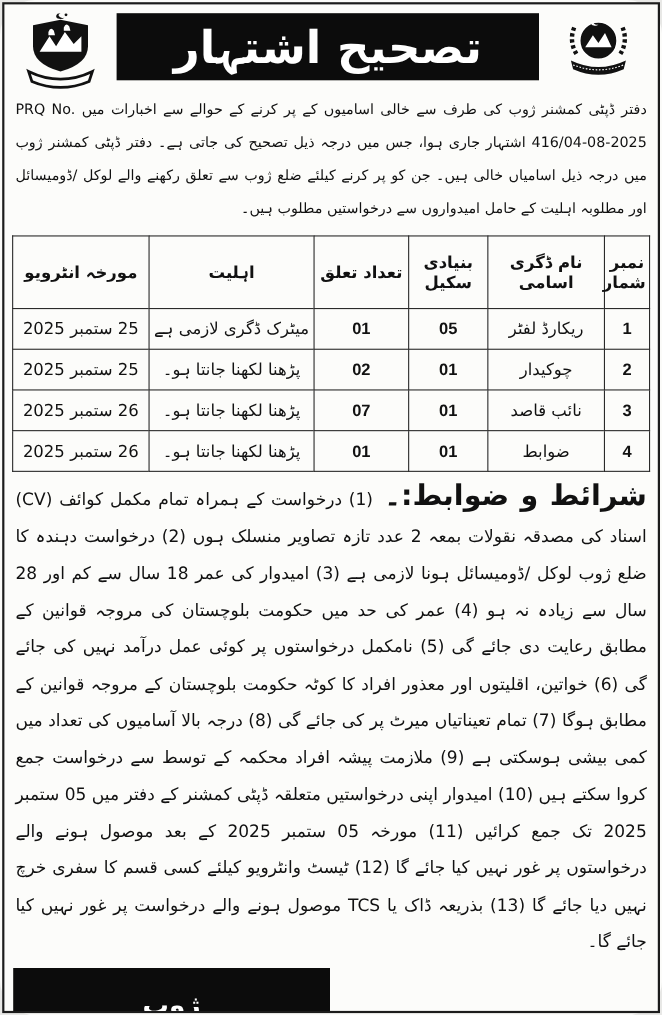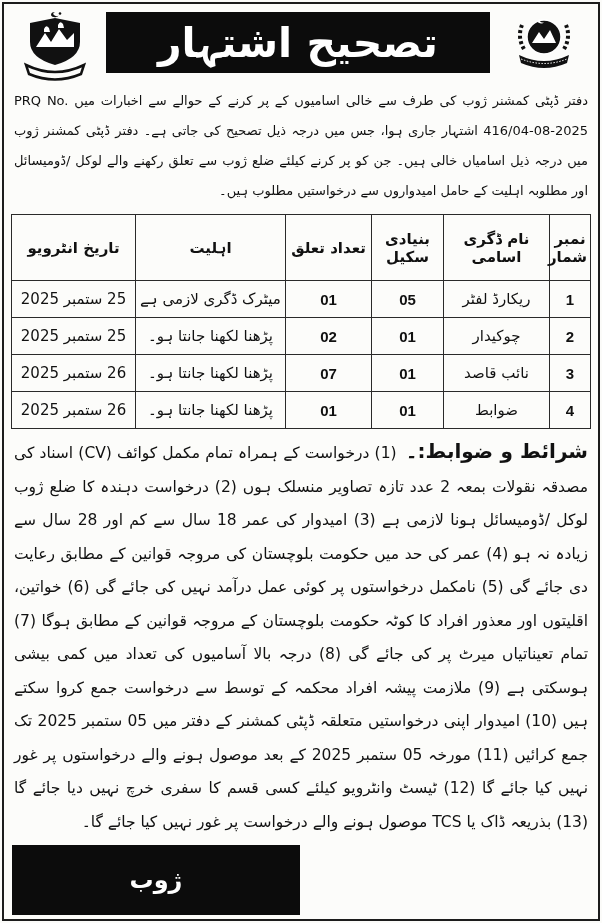--- a/index.html
+++ b/index.html
@@ -1,18 +1,18 @@
 <!DOCTYPE html>
 <html lang="ur"><head>
 <meta charset="utf-8">
 <style>
   * { box-sizing: border-box; margin: 0; padding: 0; }
   html, body { width: 602px; height: 923px; overflow: hidden; background: #e8e8e6; }
   body { font-family: "DejaVu Sans", sans-serif; color: #111; }
-  .page { position: relative; width: 602px; height: 923px; background: #fbfbf9; }
+  .page { position: relative; width: 602px; height: 923px; background: #fbfbf9; border-radius: 32px; }
   .frame {
     position: absolute; inset: 2px;
     border: 2px solid #1c1c1c;
     background: #fcfcfa;
     display: flex; flex-direction: column; overflow: hidden;
   }
   
   .header { display: flex; align-items: flex-start; padding: 5px 6px 0 6px; height: 78px; flex: none; }
   .logo { flex: none; display: flex; align-items: center; justify-content: center; }
   .logo.left { width: 90px; height: 72px; }
@@ -48,21 +48,21 @@
   col.c-count { width: 86px; }
   col.c-elig { width: 150px; }
   col.c-date { width: auto; }
   td.num { font-family: "Liberation Sans", sans-serif; font-weight: bold; font-size: 15px; }
   
   .terms {
     direction: rtl; text-align: justify;
     font-size: 15.5px; line-height: 33.5px;
     padding: 6px 10px 0 10px; flex: none;
   }
-  .terms-heading { font-size: 20px; font-weight: bold; padding-left: 4px; }
+  .terms-heading { font-size: 26px; font-weight: bold; padding-left: 4px; }
   
   .footer { position: relative; flex: 1; min-height: 92px; }
   .sig-box {
     position: absolute; left: 8px; top: 6px;
     width: 288px; height: 70px;
     background: #0c0c0c; color: #fff;
     display: flex; flex-direction: column; align-items: center; justify-content: center;
     direction: rtl; font-weight: bold; font-size: 24px; line-height: 31px;
   }
 </style>
@@ -111,21 +111,21 @@
           <col class="c-elig">
           <col class="c-date">
       </colgroup>
       <thead>
         <tr>
           <th>نمبر شمار</th>
           <th>نام ڈگری اسامی</th>
           <th>بنیادی سکیل</th>
           <th>تعداد تعلق</th>
           <th>اہلیت</th>
-          <th>تاریخ انٹرویو</th>
+          <th>مورخہ انٹرویو</th>
         </tr>
       </thead>
       <tbody>
         <tr>
           <td class="num">1</td>
           <td>ریکارڈ لفٹر</td>
           <td class="num">05</td>
           <td class="num">01</td>
           <td>میٹرک ڈگری لازمی ہے</td>
           <td>25 ستمبر 2025</td>

